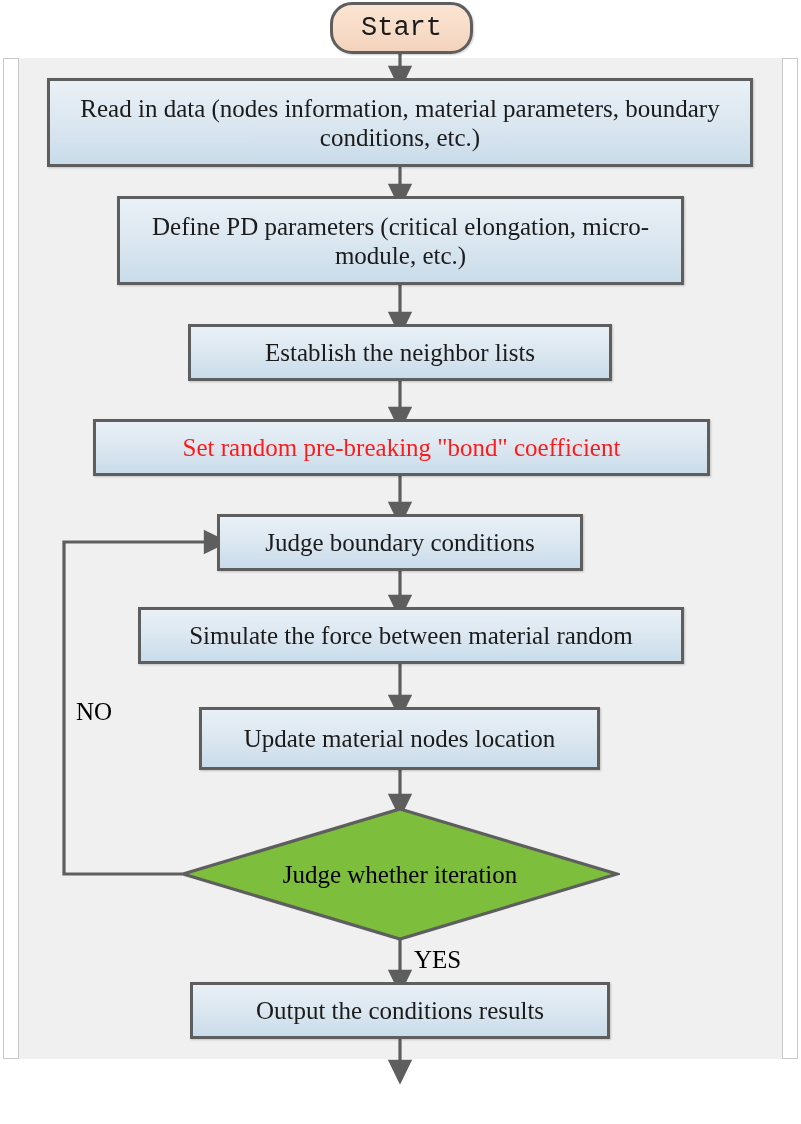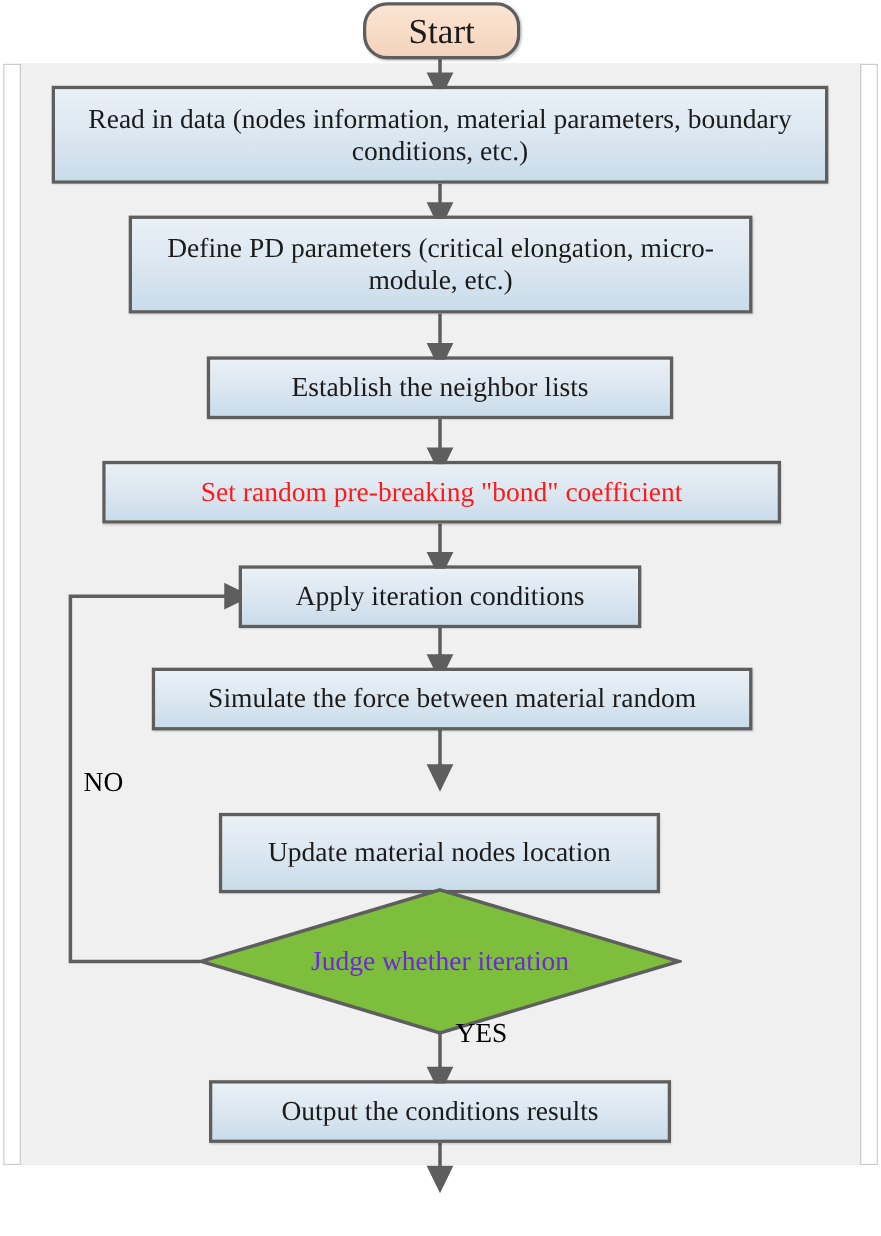--- a/index.html
+++ b/index.html
@@ -76,40 +76,41 @@
 
   .node-process .label-red {
     color: #ff1a1a;
   }
 
   .node-terminal {
     border: 3px solid #5e5e5e;
     background: linear-gradient(to bottom, #fbe4d2 0%, #f7dcc8 55%, #f3d2bb 100%);
     border-radius: 22px;
     color: #1b1b1b;
-    font-size: 32px;
+    font-size: 27px;
     box-shadow: 1px 1px 2px rgba(0,0,0,0.20);
+    font-family: Liberation Mono, monospace;
   }
 
   
   .node-decision {
     background: none;
     border: none;
   }
   .node-decision svg {
     position: absolute;
     left: 0;
     top: 0;
   }
   .node-decision .decision-text {
     position: relative;
     z-index: 2;
     font-size: 25px;
     line-height: 1.16;
-    color: #6d28d9;
+    color: #000000;
     width: 330px;
     text-align: center;
   }
 
   
   .edge-label {
     position: absolute;
     font-size: 25px;
     color: #000000;
     white-space: nowrap;
@@ -159,28 +160,28 @@
 
   <div class="node node-process" style="left:188px; top:324px; width:424px; height:57px;text-align:center;">
     <span>Establish the neighbor lists</span>
   </div>
 
   <div class="node node-process" style="left:93px; top:419px; width:617px; height:57px;">
     <span class="label-red">Set random pre-breaking "bond" coefficient</span>
   </div>
 
   <div class="node node-process" style="left:217px; top:514px; width:366px; height:57px;">
-    <span>Apply iteration conditions</span>
+    <span>Judge boundary conditions</span>
   </div>
 
   <div class="node node-process" style="left:138px; top:607px; width:546px; height:57px;">
     <span>Simulate the force between material random</span>
   </div>
 
-  <div class="node node-process" style="left:199px; top:739px; width:401px; height:73px;">
+  <div class="node node-process" style="left:199px; top:707px; width:401px; height:63px;">
     <span>Update material nodes location</span>
   </div>
 
   <div class="node node-decision" style="left:180px; top:806px; width:440px; height:136px;">
     <svg width="440" height="136" viewBox="0 0 440 136">
       <polygon points="220,3 437,68 220,133 3,68" fill="#7dbe3c" stroke="#5e5e5e" stroke-width="3.2" stroke-linejoin="miter"></polygon>
     </svg>
     <div class="decision-text">
       <div>Judge whether iteration</div>
     </div>
@@ -189,15 +190,15 @@
   <div class="node node-process" style="left:190px; top:982px; width:420px; height:57px;">
     <span>Output the  conditions results</span>
   </div>
 
   <div class="node node-terminal" style="left:334px; top:1130px; width:134px; height:50px;">
     <span>End</span>
   </div>
 
   <div class="edge-label" style="left:76px; top:698px;">NO</div>
 
-  <div class="edge-label" style="left:414px; top:926px;">YES</div>
+  <div class="edge-label" style="left:414px; top:946px;">YES</div>
 
 </div>
 
 </body></html>

